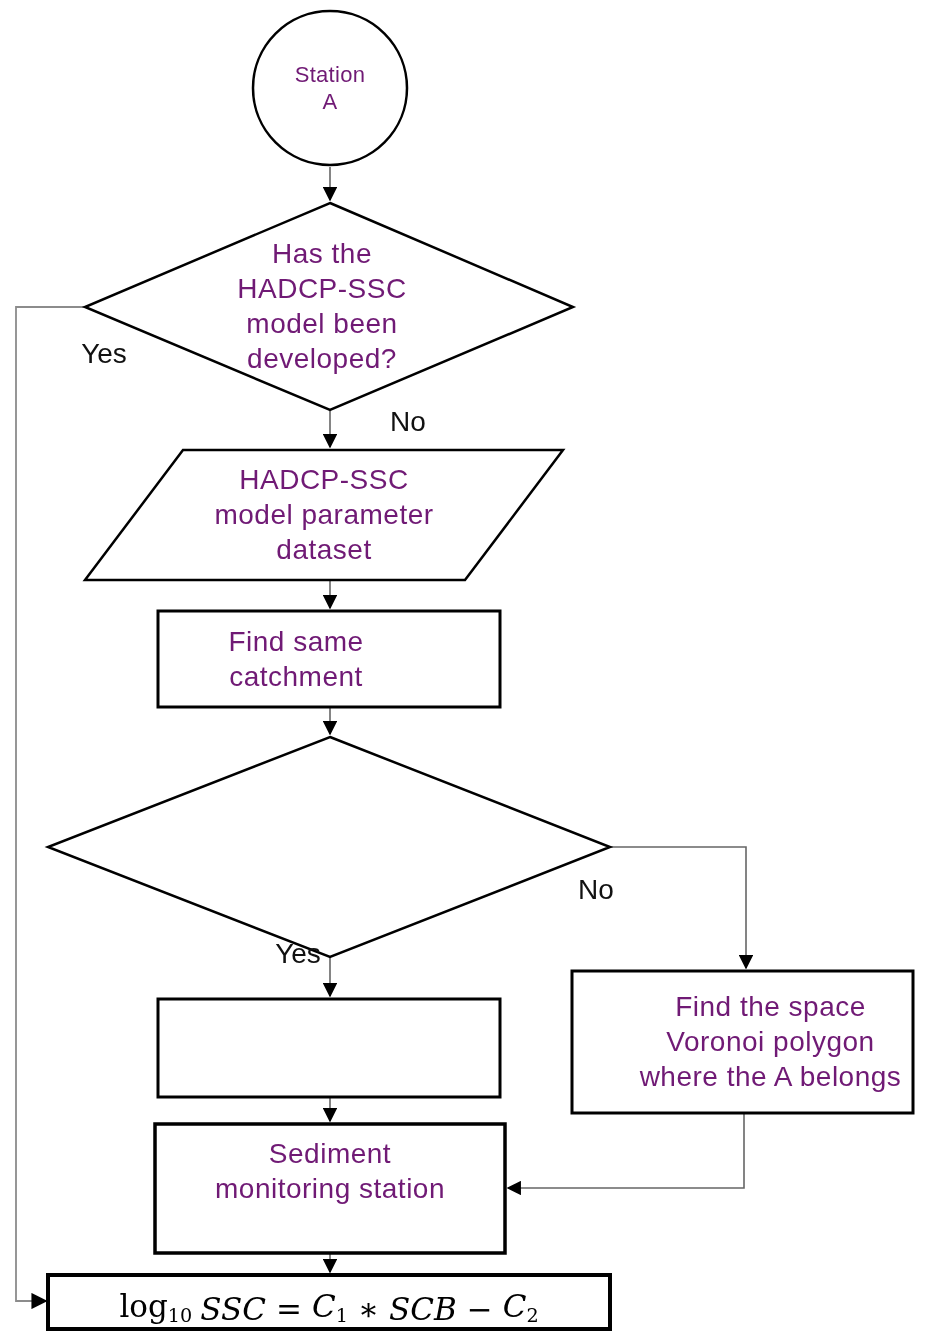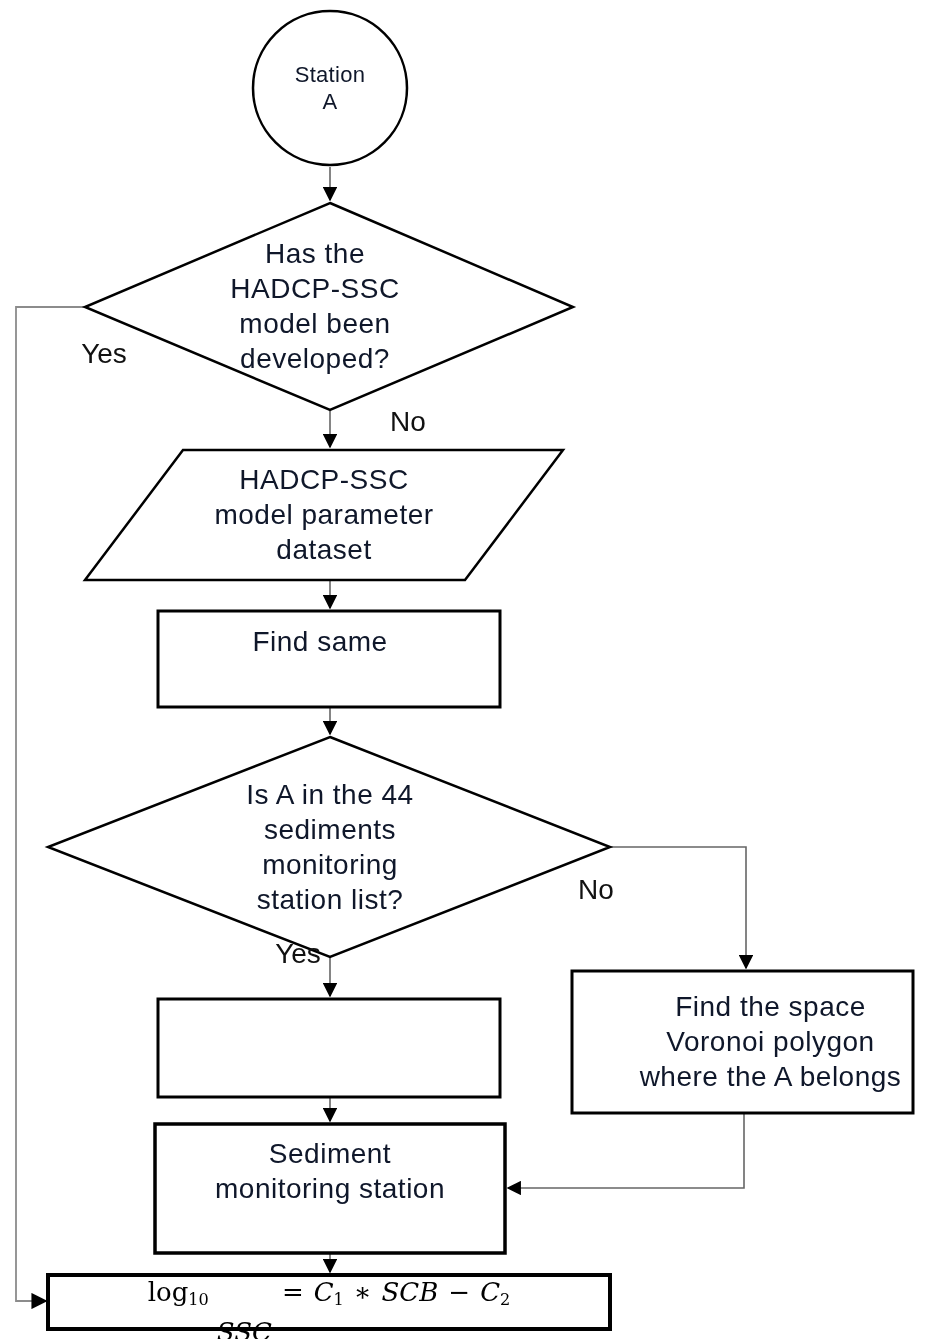--- a/index.html
+++ b/index.html
@@ -19,45 +19,45 @@
     position: absolute;
     left: 0;
     top: 0;
   }
   .node-text {
     position: absolute;
     text-align: center;
     font-size: 28px;
     line-height: 35px;
     letter-spacing: 0.5px;
-    color: #0f172a;
+    color: #701a75;
   }
   .start-text {
     font-size: 22px;
     line-height: 27px;
     letter-spacing: 0.3px;
   }
   .branch-label {
     position: absolute;
     font-size: 28px;
     line-height: 32px;
     color: #111111;
     text-align: center;
   }
   .formula-wrap {
     position: absolute;
     left: 50px;
     top: 1277px;
     width: 558px;
     height: 50px;
     display: flex;
-    align-items: flex-start;
+    align-items: flex-end;
     justify-content: center;
     font-family: "DejaVu Serif", serif;
-    font-size: 26px;
+    font-size: 31px;
     color: #000000;
     white-space: pre;
   }
   .formula-wrap .it {
     font-style: italic;
   }
   .formula-wrap .sub {
     font-size: 0.62em;
     vertical-align: -0.25em;
     font-style: normal;
@@ -102,45 +102,40 @@
     <rect x="572" y="971" width="341" height="142" fill="#ffffff" stroke="#000000" stroke-width="3"></rect>
     <rect x="155" y="1124" width="350" height="129" fill="#ffffff" stroke="#000000" stroke-width="3.5"></rect>
     <rect x="48" y="1275" width="562" height="54" fill="#ffffff" stroke="#000000" stroke-width="4"></rect>
   </svg>
 
   <div class="node-text start-text" style="left:255px; top:61px; width:150px;">
     <div>Station</div>
     <div>A</div>
   </div>
 
-  <div class="node-text" style="left:165px; top:236px; width:300px;">
+  <div class="node-text" style="left:172px; top:236px; width:300px;">
     <div>Has the</div>
     <div>HADCP-SSC</div>
     <div>model been</div>
     <div>developed?</div>
   </div>
   <div class="branch-label" style="left:68px; top:338px; width:72px;">Yes</div>
   <div class="branch-label" style="left:376px; top:406px; width:64px;">No</div>
 
   <div class="node-text" style="left:174px; top:462px; width:300px;">
     <div>HADCP-SSC</div>
     <div>model parameter</div>
     <div>dataset</div>
   </div>
 
-  <div class="node-text" style="left:160px; top:624px; width:272px;padding-left:24px;">
+  <div class="node-text" style="left:160px; top:624px; width:272px;">
     <div>Find same</div>
+    <div>catchment</div>
   </div>
 
-  <div class="node-text" style="left:180px; top:777px; width:300px;">
-    <div>Is A in the 44</div>
-    <div>sediments</div>
-    <div>monitoring</div>
-    <div>station list?</div>
-  </div>
   <div class="branch-label" style="left:560px; top:874px; width:72px;">No</div>
   <div class="branch-label" style="left:262px; top:938px; width:72px;">Yes</div>
 
 
   <div class="node-text" style="left:602px; top:989px; width:337px;">
     <div>Find the space</div>
     <div>Voronoi polygon</div>
     <div>where the A belongs</div>
   </div>
 

